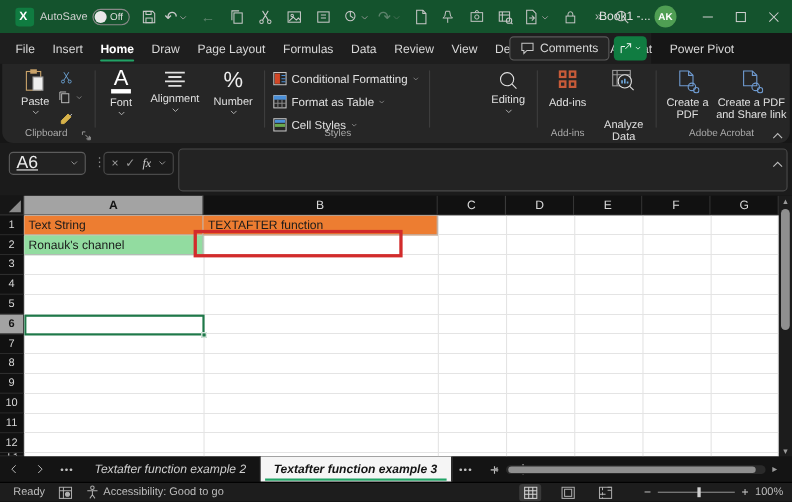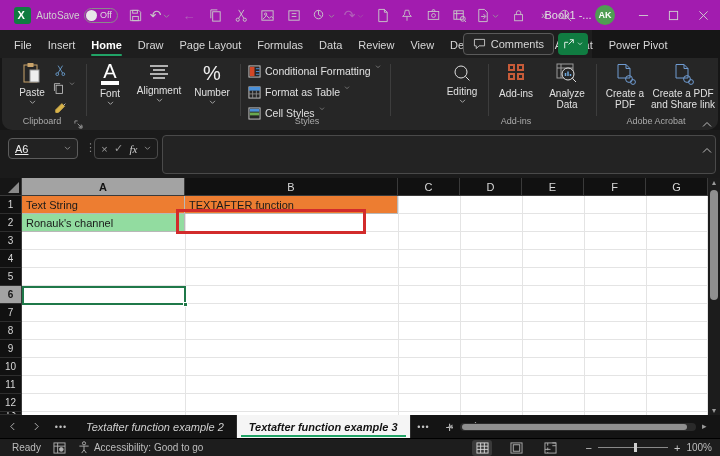--- a/index.html
+++ b/index.html
@@ -2,21 +2,21 @@
 <html><head>
 <meta charset="utf-8">
 <style>
   * { margin:0; padding:0; box-sizing:border-box; }
   html,body { width:720px; height:456px; background:#161616; overflow:hidden;
     font-family:"Liberation Sans", sans-serif; color:#d6d6d6; }
   .abs { position:absolute; }
   #app { position:relative; width:720px; height:456px; background:#161616; }
 
   
-  #titlebar { left:0; top:0; width:720px; height:30px; background:#a21caf; }
+  #titlebar { left:0; top:0; width:720px; height:30px; background:#14532d; }
   .tb-item { position:absolute; top:0; height:30px; display:flex; align-items:center; justify-content:center; }
   .excel-logo { width:17px; height:17px; border-radius:3px; background:#107C41; position:relative; }
   .excel-logo::after { content:"X"; color:#fff; font-size:11px; font-weight:bold; position:absolute; left:4px; top:2px; }
   .autosave-label { font-size:10px; color:#cfcfcf; }
   .toggle { width:34px; height:15px; border:1px solid #8a8a8a; border-radius:8px; display:flex; align-items:center; padding:1px; }
   .knob { width:11px; height:11px; border-radius:50%; background:#e8e8e8; }
   .toggle-txt { font-size:9px; color:#dcdcdc; margin-left:3px; }
   .qicon { width:26px; }
   .qicon svg { display:block; }
   .gray { opacity:.4; }
@@ -36,32 +36,32 @@
   #share-btn { position:absolute; right:4px; top:3px; width:30px; height:22px; background:#107C41; border-radius:4px;
     display:flex; align-items:center; justify-content:center; gap:2px; }
 
   
   #ribbon { left:2px; top:58px; width:716px; height:72px; background:#262626; border-radius:0 0 10px 10px; }
   .rsep { position:absolute; top:6px; width:1px; height:52px; background:#3d3d3d; }
   .grouplabel { position:absolute; top:58px; font-size:9px; color:#ababab; text-align:center; }
   .bigbtn { position:absolute; display:flex; flex-direction:column; align-items:center; font-size:10px; color:#e0e0e0; }
   .bigbtn .lbl { margin-top:3px; line-height:11px; text-align:center; }
   .chev { display:block; margin-top:2px; }
-  .smallrow { position:absolute; display:flex; align-items:flex-start; gap:4px; font-size:10.5px; color:#e0e0e0; white-space:nowrap; }
+  .smallrow { position:absolute; display:flex; align-items:center; gap:4px; font-size:10.5px; color:#e0e0e0; white-space:nowrap; }
   .launcher { position:absolute; }
   .fontA { font-size:20px; color:#fff; line-height:18px; font-weight:400; }
   .fontbar { width:18px; height:4px; background:#fff; margin-top:1px; }
   .pct { font-size:20px; color:#eee; line-height:22px; }
   .sq4 { display:grid; grid-template-columns:7px 7px; grid-template-rows:7px 7px; gap:2px; }
   .sq4 div { border:2px solid #C75B39; }
 
   
   #fbar { left:0; top:130px; width:720px; height:48px; background:#1b1b1b; }
   #namebox { position:absolute; left:8px; top:8px; width:70px; height:21px; background:#222; border:1px solid #5c5c5c;
-    border-radius:4px; display:flex; align-items:center; font-size:11px; padding:0 6px; justify-content:space-between; color:#eee;text-decoration:underline; }
+    border-radius:4px; display:flex; align-items:center; font-size:16px; padding:0 6px; justify-content:space-between; color:#eee;text-decoration:underline; }
   .vdots { position:absolute; left:85px; top:11px; color:#8a8a8a; font-size:11px; }
   #fxbox { position:absolute; left:94px; top:8px; width:64px; height:21px; border:1px solid #4a4a4a; border-radius:4px;
     display:flex; align-items:center; justify-content:space-evenly; font-size:11px; color:#9a9a9a; }
   #fxbox .fx { font-style:italic; font-family:"Liberation Serif", serif; color:#cfcfcf; }
   #finput { position:absolute; left:162px; top:5px; width:554px; height:39px; background:#232323; border:1px solid #4a4a4a;
     border-radius:4px; font-size:11px; color:#eee; padding:3px 16px 3px 6px; }
   #fexpand { position:absolute; right:8px; top:10px; }
 
   
   #grid { left:0; top:178px; width:720px; height:237px; background:#161616; }
@@ -410,21 +410,21 @@
       <span class="sq4">
           <div></div>
           <div></div>
           <div></div>
           <div></div>
         </span>
       <span class="lbl" style="margin-top:8px;">Add-ins</span>
     </div>
     <div class="grouplabel" style="left:492px;width:44px;">Add-ins</div>
 
-    <div class="bigbtn" style="left:540px;top:5px;width:50px;">
+    <div class="bigbtn" style="left:540px;top:5px;width:50px;gap:20px;">
       <svg width="22" height="22" viewBox="0 0 22 22" fill="none">
         <rect x="1" y="1" width="16" height="14" stroke="#9a9a9a"></rect>
           <path d="M1 5h16M5 1v14" stroke="#9a9a9a"></path>
         <circle cx="12" cy="11" r="6" stroke="#e0e0e0" fill="#262626"></circle>
         <path d="M9.5 13v-3M12 13V8.5M14.5 13v-2" stroke="#6fa8dc" stroke-width="1.5"></path>
         <path d="M16.5 15.5l3.5 3.5" stroke="#e0e0e0"></path>
       </svg>
       <span class="lbl">Analyze Data</span>
     </div>
 

